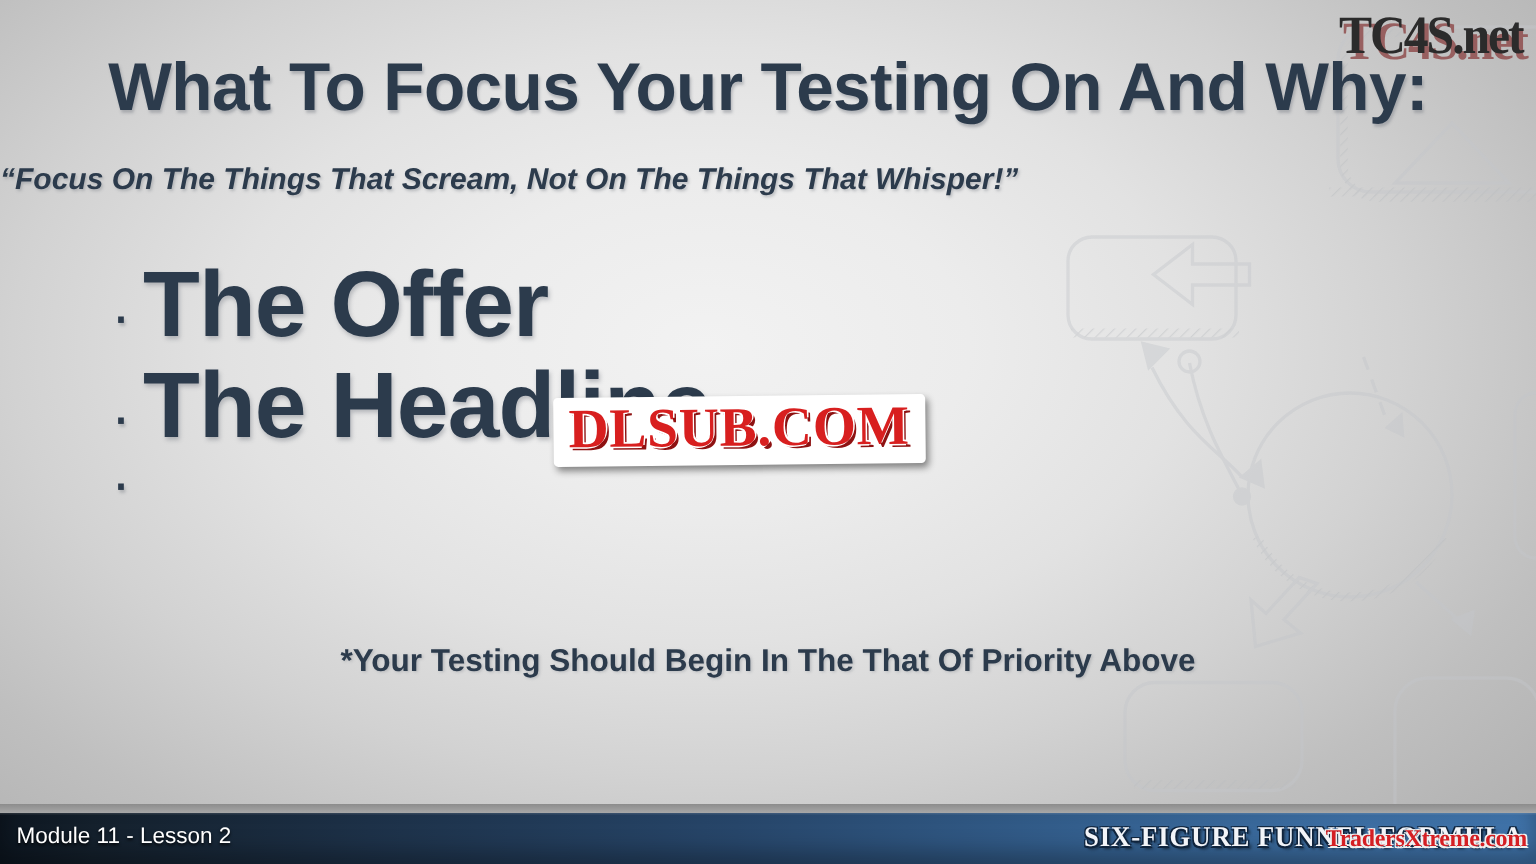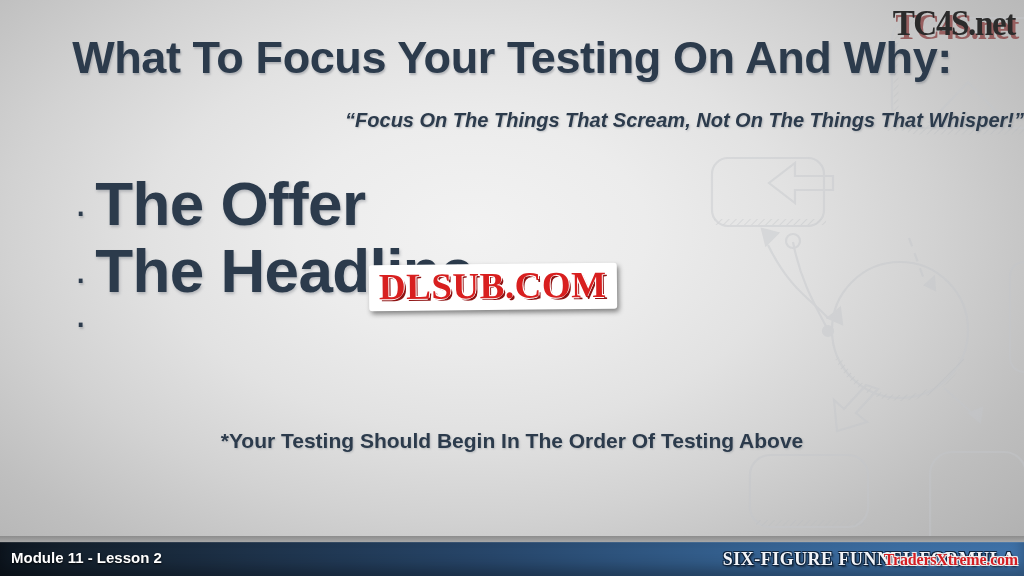--- a/index.html
+++ b/index.html
@@ -49,21 +49,21 @@
     text-shadow: 1px 2px 2px rgba(120,125,132,0.45);
     white-space: nowrap;
   }
 
   
   #subtitle {
     position: absolute;
     left: 0;
     right: 0;
     top: 109px;
-    text-align: right;
+    text-align: left;
     font-size: 20px;
     font-weight: bold;
     font-style: italic;
     color: #2c3b4c;
     text-shadow: 1px 1px 2px rgba(130,135,142,0.45);
     white-space: nowrap;
   }
 
   
   #bullets {
@@ -172,21 +172,21 @@
     position: absolute;
     left: 0; right: 0; top: -6px;
     height: 6px;
     background: linear-gradient(180deg, #8c8c8c 0%, #a8a8a8 100%);
   }
   #module-label {
     position: absolute;
     left: 11px;
     top: 7px;
     font-size: 15px;
-    font-weight: bold;
+    font-weight: normal;
     color: #ffffff;
     text-shadow: 0 1px 2px rgba(0,0,0,0.85);
     white-space: nowrap;
   }
   #brand-label {
     position: absolute;
     right: 8px;
     top: 6px;
     font-family: "Liberation Serif", serif;
     font-size: 19px;
@@ -286,21 +286,21 @@
       <span class="bullet-dot">·</span>
       <span class="bullet-text">The Headline</span>
     </div>
     <div class="bullet-row">
       <span class="bullet-dot">·</span>
     </div>
   </div>
 
   <div id="dlsub-watermark">DLSUB.COM</div>
 
-  <div id="footnote">*Your Testing Should Begin In The Order Of Testing Above</div>
+  <div id="footnote">*Your Testing Should Begin In The That Of Priority Above</div>
 
   <div id="tc4s-watermark">TC4S.net</div>
 
   <div id="bottom-bar">
     <div id="module-label">Module 11 - Lesson 2</div>
     <div id="brand-label">SIX-FIGURE FUNNEL FORMULA</div>
     <div id="tradersxtreme-watermark">TradersXtreme.com</div>
   </div>
 
 </div>

